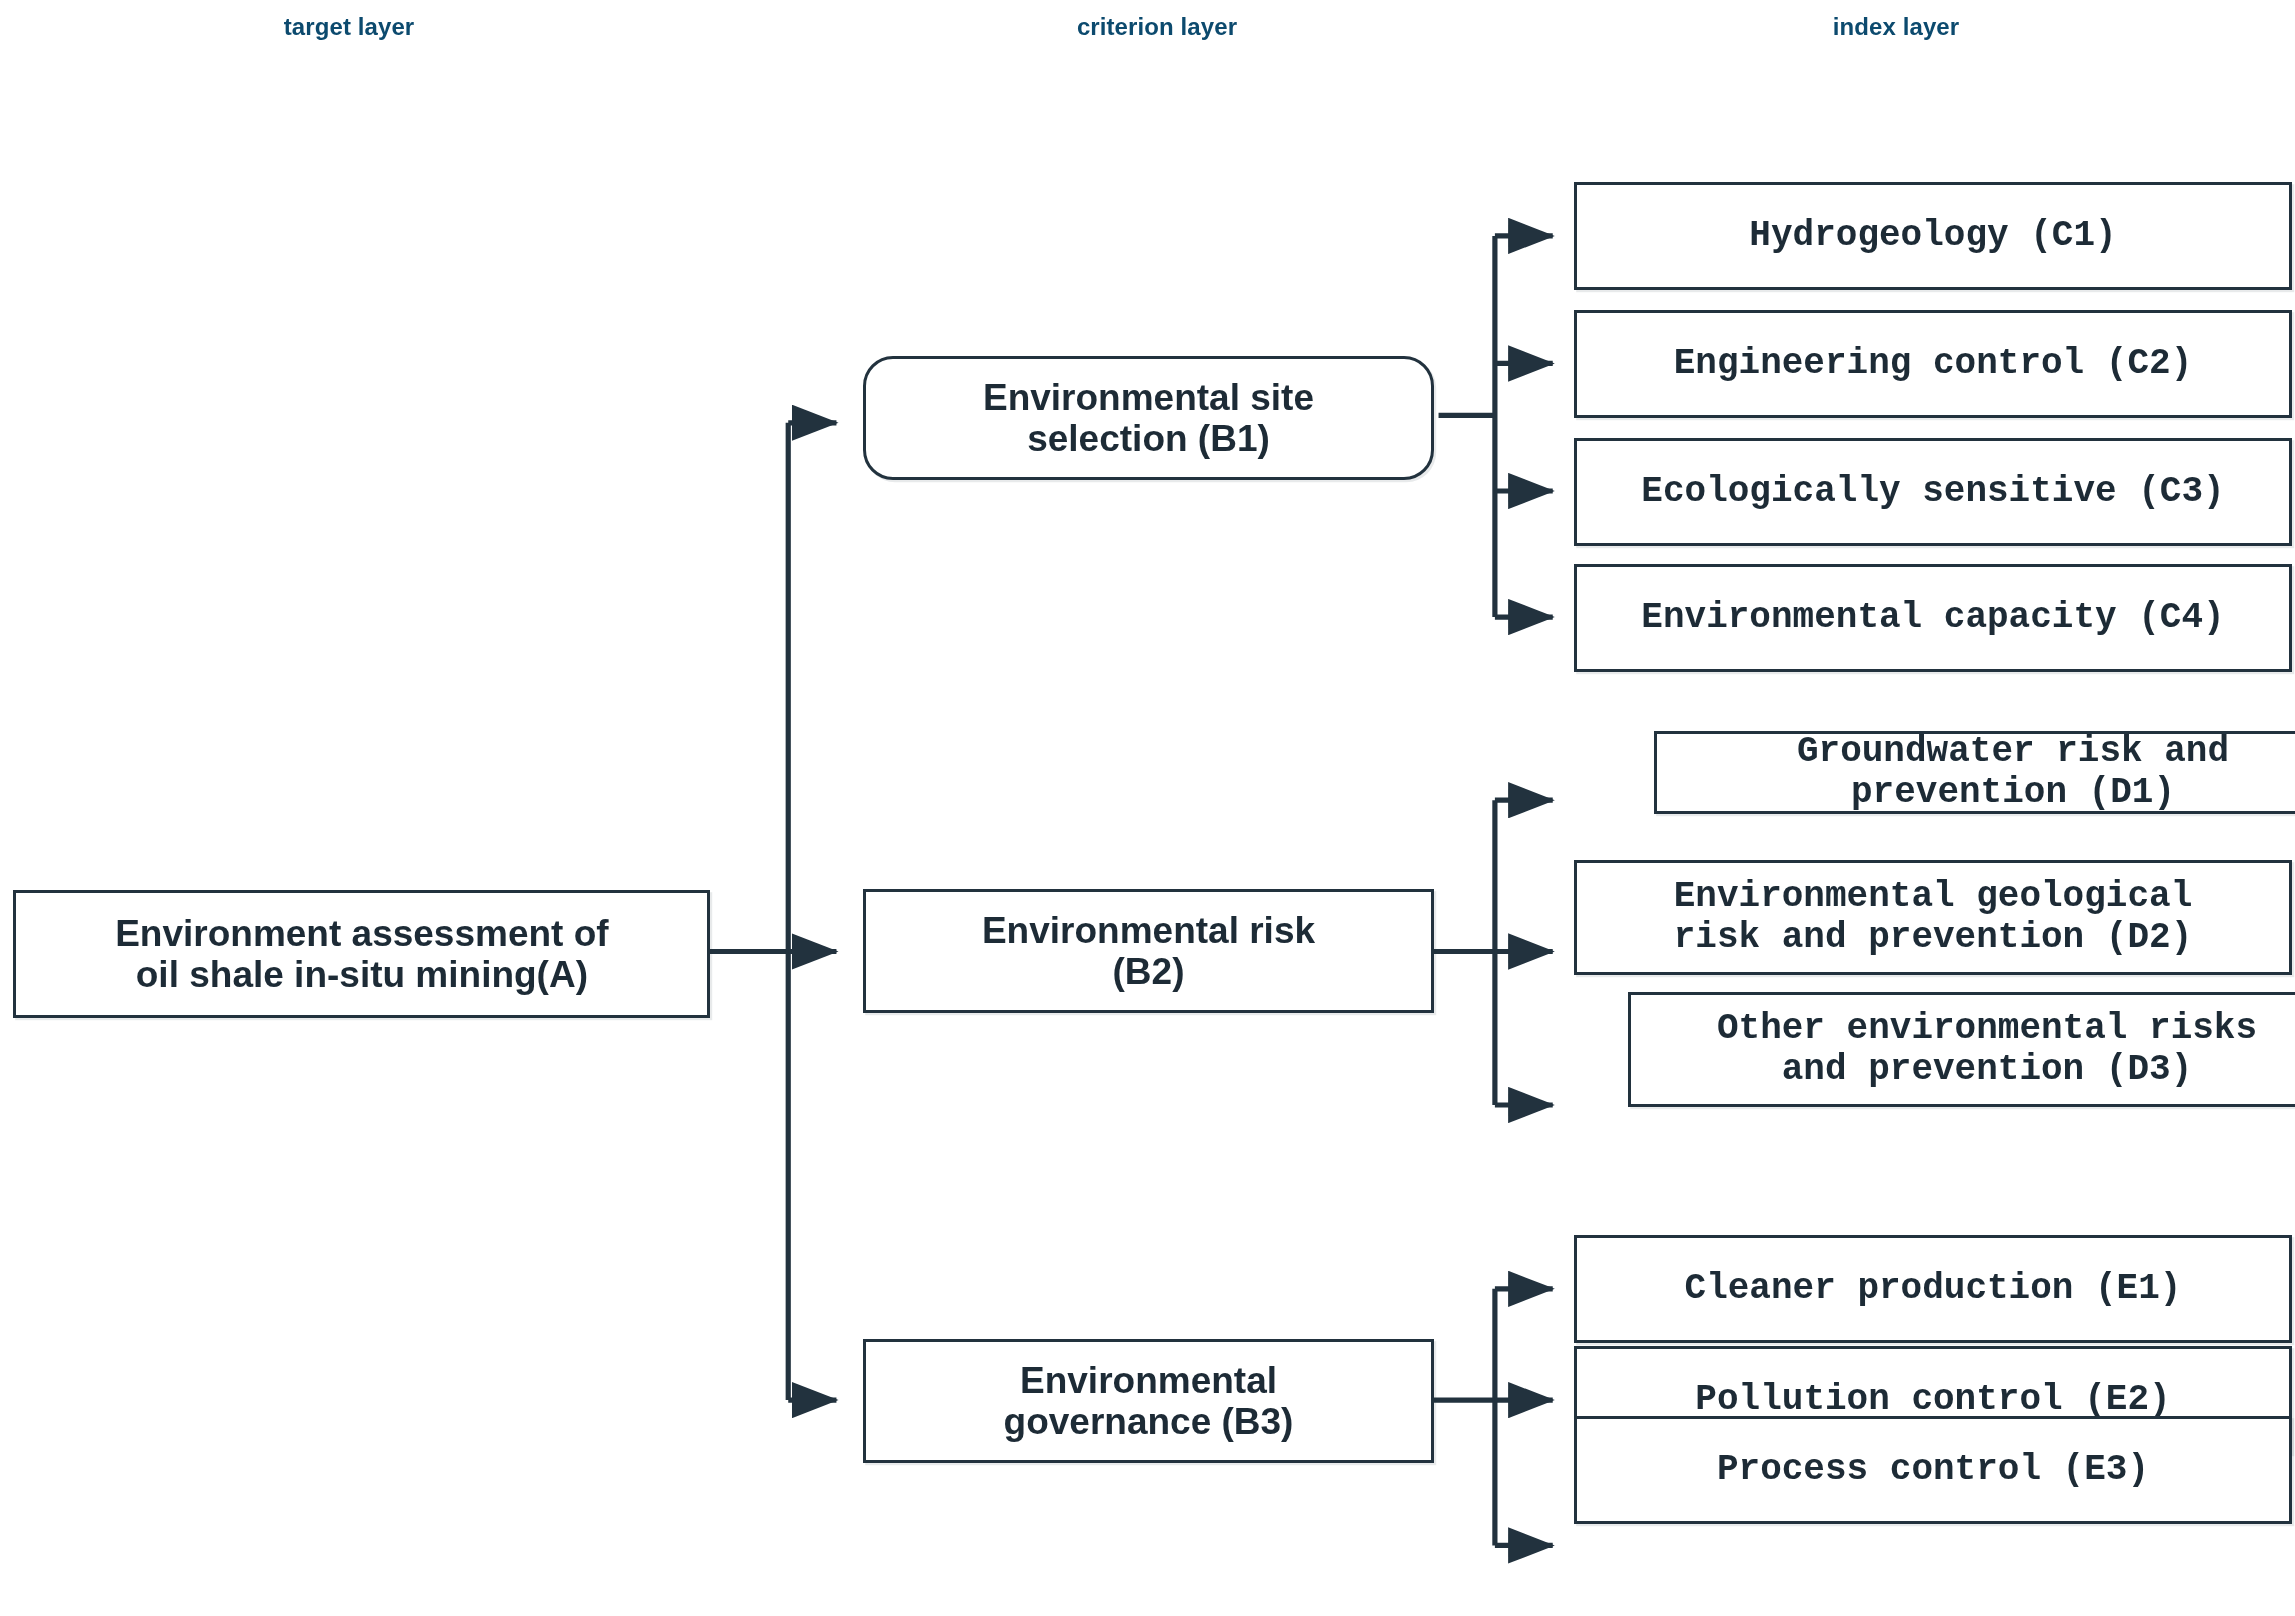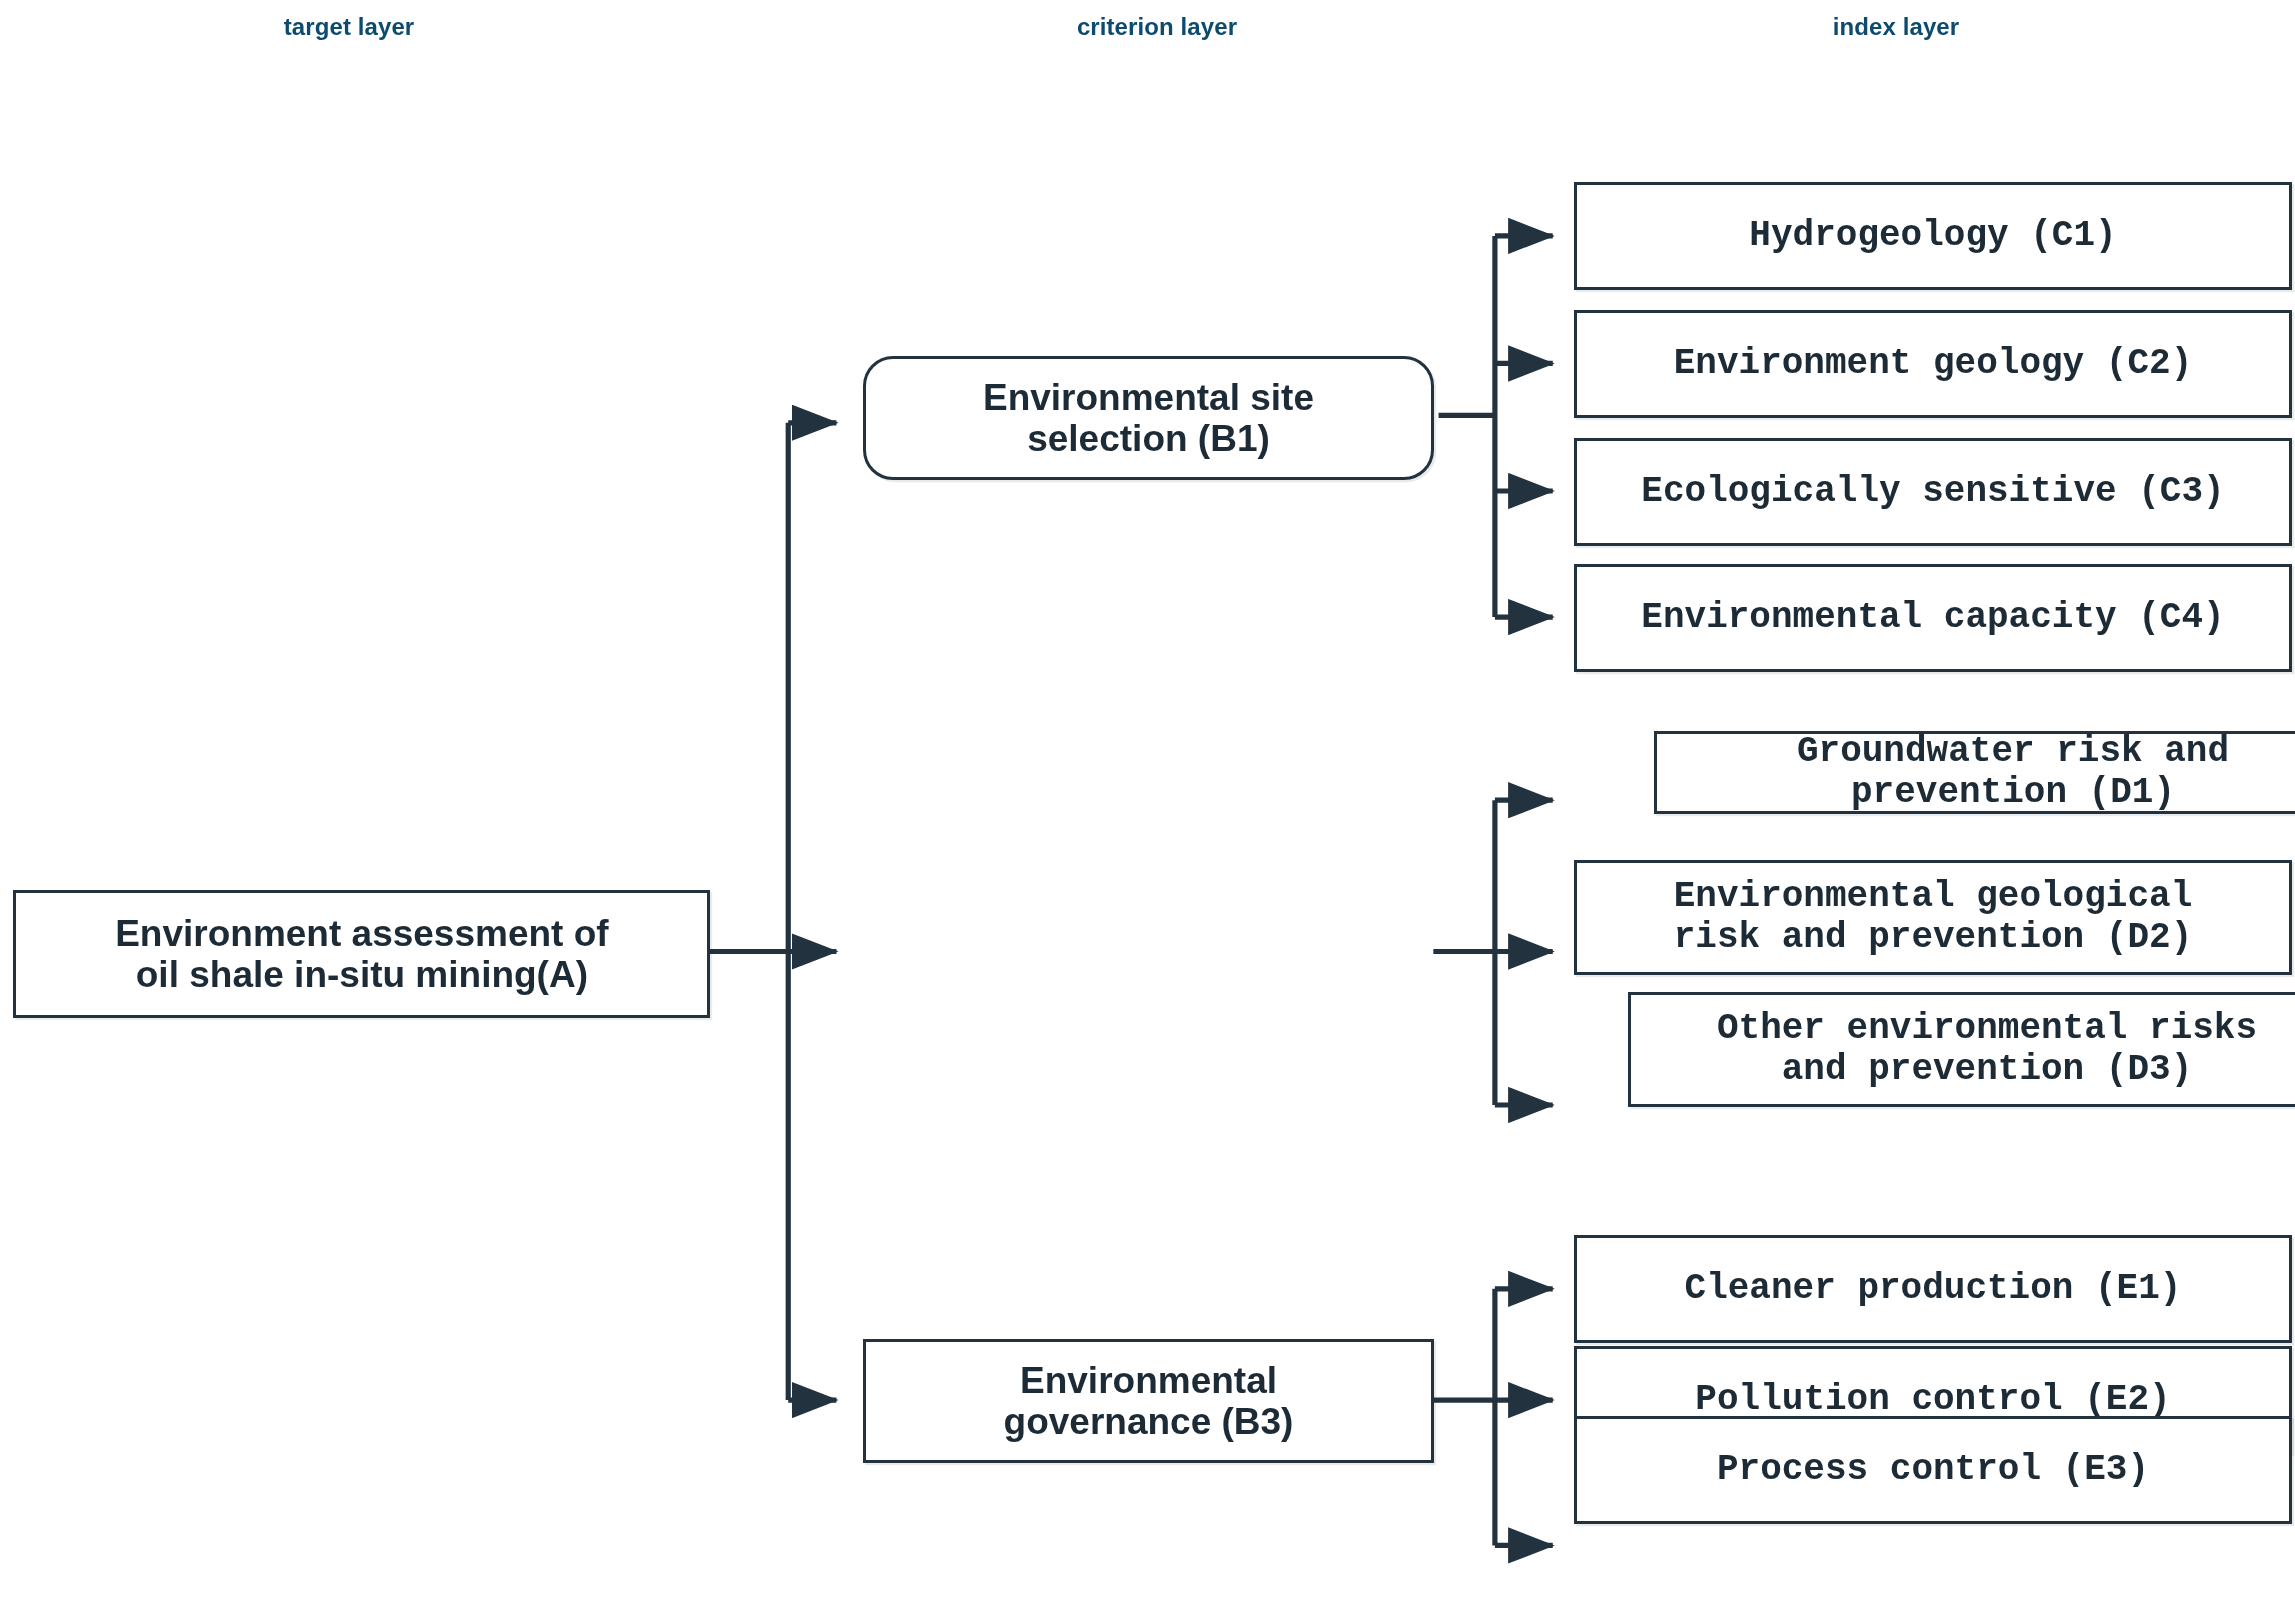--- a/index.html
+++ b/index.html
@@ -147,32 +147,36 @@
   <div class="node-box target" style="left:13.4px; top:890px; width:697px; height:128px;">
     <span class="node-label">Environment assessment of
 oil shale in-situ mining(A)</span>
   </div>
 
   <div class="node-box criterion" style="left:863px; top:356px; width:571px; height:124px;border-radius:30px;">
     <span class="node-label">Environmental site
 selection (B1)</span>
   </div>
 
+  <div class="node-box criterion" style="left:863px; top:889px; width:571px; height:124px;">
+    <span class="node-label">Environmental risk
+(B2)</span>
+  </div>
 
   <div class="node-box criterion" style="left:863px; top:1339px; width:571px; height:124px;">
     <span class="node-label">Environmental
 governance (B3)</span>
   </div>
 
   <div class="node-box index" style="left:1574px; top:182px; width:718px; height:108px;">
     <span class="node-label">Hydrogeology (C1)</span>
   </div>
 
   <div class="node-box index" style="left:1574px; top:310px; width:718px; height:108px;">
-    <span class="node-label">Environment geology (C2)</span>
+    <span class="node-label">Engineering control (C2)</span>
   </div>
 
   <div class="node-box index" style="left:1574px; top:438px; width:718px; height:108px;">
     <span class="node-label">Ecologically sensitive (C3)</span>
   </div>
 
   <div class="node-box index" style="left:1574px; top:564px; width:718px; height:108px;text-align:center;">
     <span class="node-label">Environmental capacity (C4)</span>
   </div>
 

